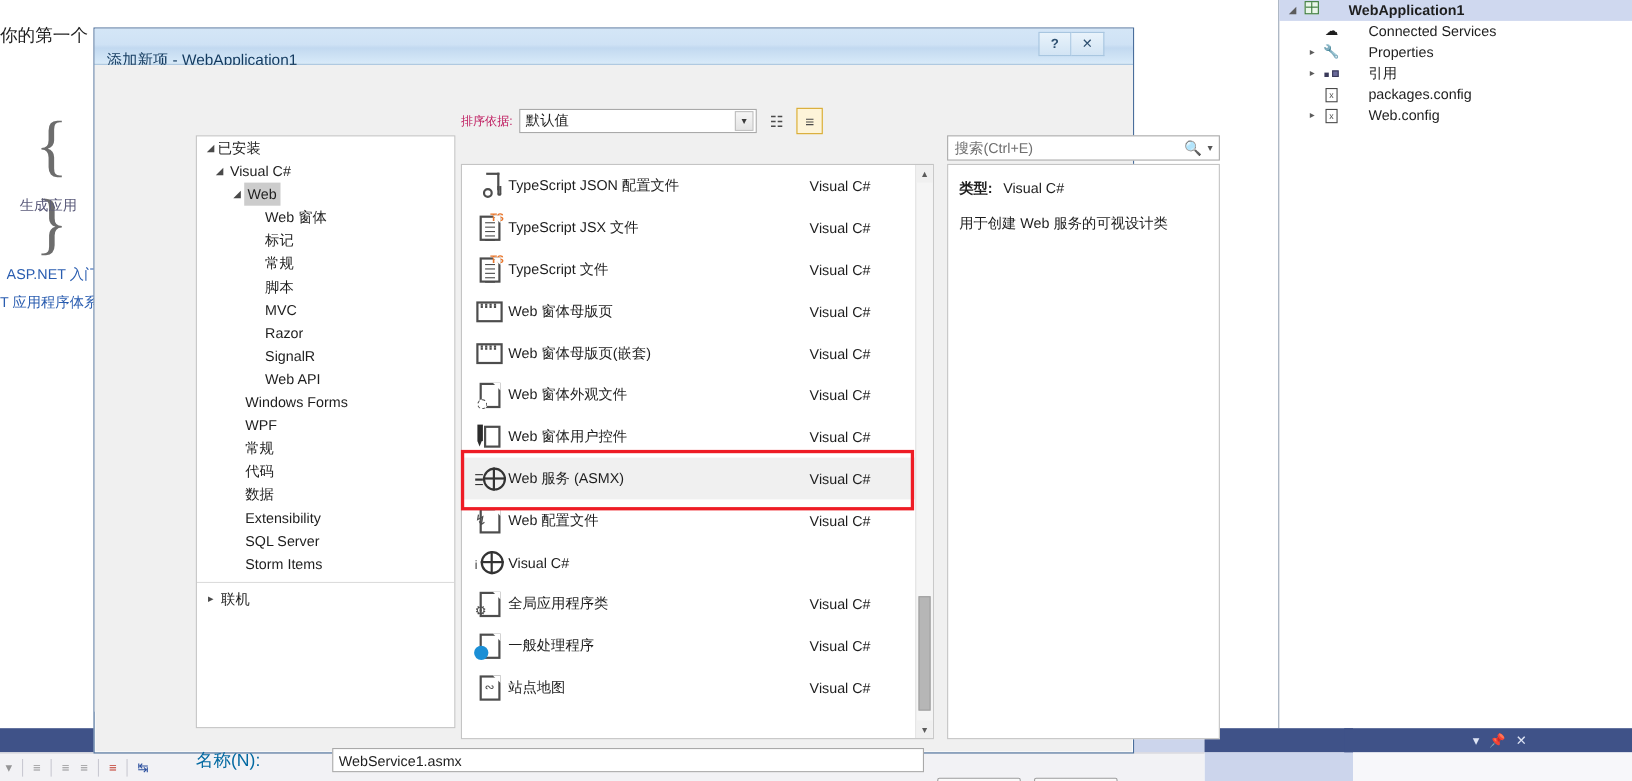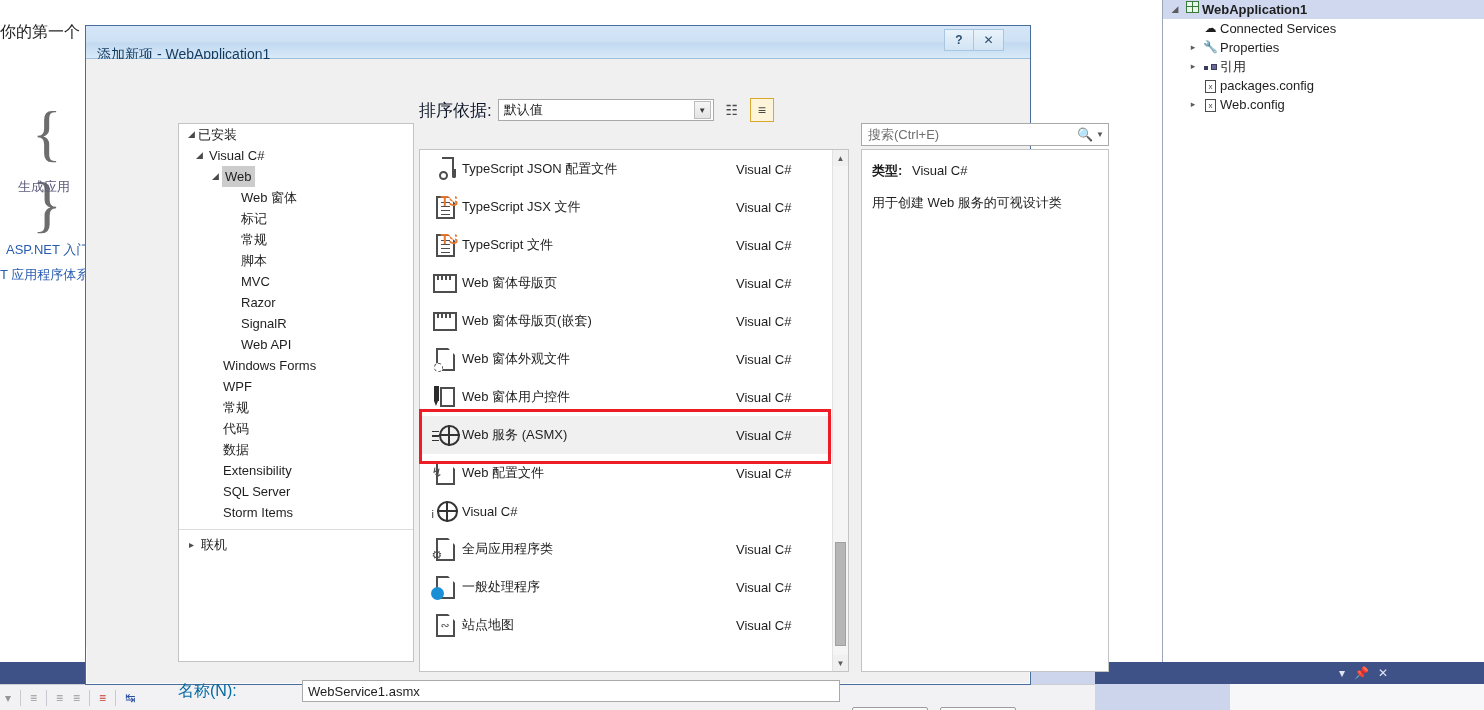--- a/index.html
+++ b/index.html
@@ -58,21 +58,21 @@
     font-size: 13px; color: #1e1e1e; white-space: nowrap;
     display: flex; align-items: center;
   }
   .sol-row.sel { background: #cfd8ef; }
   .sol-row .exp {
     width: 16px; text-align: center; font-size: 9px; color: #5c5c5c; flex: none;
   }
   .sol-row .ico {
     width: 19px; text-align: center; flex: none; font-size: 12px; line-height: 19px;
   }
-  .sol-row .lbl { flex: 1; overflow: hidden; text-overflow: ellipsis; }
+  .sol-row .lbl { flex: 1; overflow: hidden; text-overflow: ellipsis; margin-left: 24px; }
   .sol-row.bold .lbl { font-weight: bold; }
   .indent-1 { padding-left: 4px; }
   .indent-2 { padding-left: 22px; }
 
   
   .sol-bottom-strip {
     position: absolute; left: 1095px; top: 662px; width: 389px; height: 22px;
     background: #3f5288;
   }
   .sol-bottom-strip .btns {
@@ -146,21 +146,21 @@
     position: relative; height: 588px;
     background: #f0f0f0;
     padding: 0;
   }
 
   
   .dlg-toolbar {
     position: absolute; left: 333px; top: 38px; width: 430px; height: 26px;
     display: flex; align-items: center; gap: 6px;
   }
-  .sortby-lbl { font-size: 17px; color: #0f172a; white-space: nowrap; }
+  .sortby-lbl { font-size: 11px; color: #be185d; white-space: nowrap; }
   .sortby-combo {
     width: 216px; height: 22px; background: #ffffff;
     border: 1px solid #a9a9a9; display: flex; align-items: center;
     padding: 0 2px 0 5px; font-size: 13px; color: #1e1e1e;
     justify-content: space-between;
   }
   .sortby-combo .arr {
     width: 17px; height: 18px;
     background: linear-gradient(to bottom,#f6f6f6,#e4e4e4);
     border: 1px solid #bcbcbc;
@@ -279,21 +279,21 @@
   
   .ic { display: inline-block; position: relative; }
   .ic-doc {
     width: 19px; height: 23px; border: 2px solid #4d4d4d; background: #fff;
   }
   .ic-doc.fold::after {
     content: ""; position: absolute; right: -2px; top: -2px;
     border-left: 7px solid transparent; border-top: 7px solid #fff;
   }
   .ts-badge {
-    position: absolute; right: -5px; top: -5px; font-size: 14px; font-weight: bold;
+    position: absolute; right: -5px; top: -5px; font-size: 10px; font-weight: bold;
     color: #e8762c; letter-spacing: -.5px;
   }
   .lines { position: absolute; left: 3px; top: 4px; right: 3px; }
   .lines i { display: block; height: 1.5px; background: #4d4d4d; margin-bottom: 2.5px; }
   .ic-window {
     width: 24px; height: 19px; border: 2px solid #4d4d4d; background: #fff;
   }
   .ic-window .bar { height: 4px; background: #4d4d4d; margin: 0 0 2px 0; }
   .ic-window .dots { display: flex; gap: 2px; padding-left: 2px; }
   .ic-window .dots i { width: 2px; height: 2px; background: #4d4d4d; display: block; }

